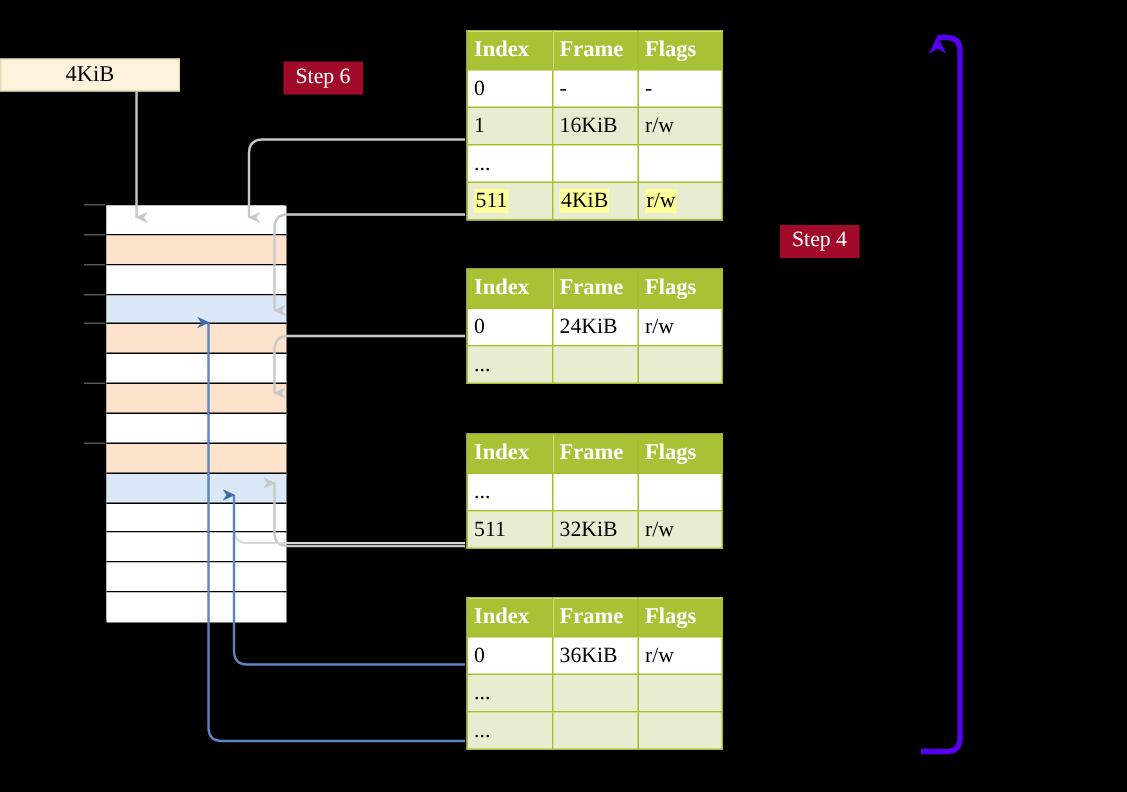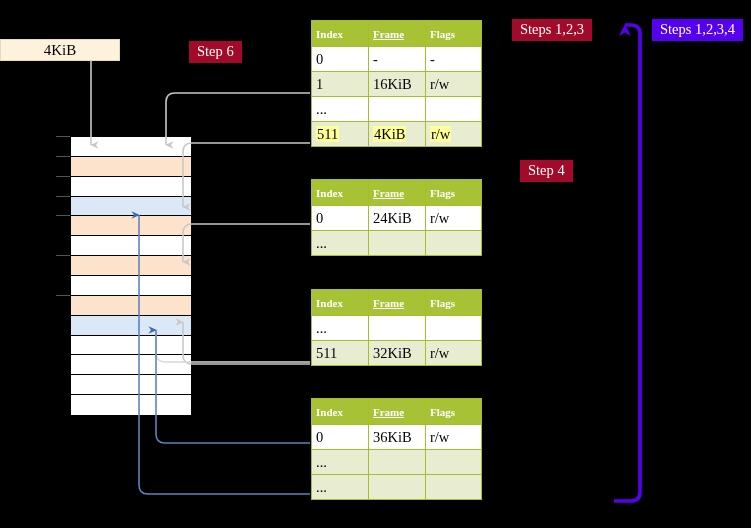--- a/index.html
+++ b/index.html
@@ -34,28 +34,28 @@
     color: #000000;
     font-weight: normal;
     text-align: left;
     overflow: hidden;
     white-space: nowrap;
   }
   .ptable th {
     background: #a7c235;
     color: #ffffff;
     font-weight: bold;
-    font-size: 11px;
+    font-size: 15px;
     height: 26px;
   }
   .ptable td.c0 { width: 57px; }
   .ptable td.c1 { width: 57px; }
   .ptable td.c2 { width: 56px; }
   .ptable th.c0 { width: 57px; }
-  .ptable th.c1 { width: 57px; text-decoration: underline; }
+  .ptable th.c1 { width: 57px; }
   .ptable th.c2 { width: 56px; }
   tr.alt td { background: #e8edd2; }
   tr.plain td { background: #ffffff; }
   .hl { background: #ffff99; padding: 0 1px; }
 
   
   .badge {
     position: absolute;
     color: #ffffff;
     font-size: 14.5px;
@@ -114,29 +114,23 @@
 <div id="stage">
 
   <div class="kib-box" style="left:0px; top:39px; width:120px; height:22px;">
     <span>4KiB</span>
   </div>
 
   <div class="badge badge-red" style="left:189px; top:41px;">
     <span>Step 6</span>
   </div>
 
-  <div class="badge badge-red" style="left:512px; top:19px;">
-    <span>Steps 1,2,3</span>
-  </div>
-
-  <div class="badge badge-blue" style="left:652px; top:19px;">
-    <span>Steps 1,2,3,4</span>
-  </div>
-
-  <div class="badge badge-red" style="left:520px; top:160px;">
+
+
+  <div class="badge badge-red" style="left:520px; top:150px;">
     <span>Step 4</span>
   </div>
 
   <div id="memblock">
       <div class="memrow m-white" style="top: 0px; height: 19.86px;"></div>
       <div class="memrow m-orange" style="top: 19.86px; height: 19.86px;"></div>
       <div class="memrow m-white" style="top: 39.71px; height: 19.86px;"></div>
       <div class="memrow m-blue" style="top: 59.57px; height: 19.86px;"></div>
       <div class="memrow m-orange" style="top: 79.43px; height: 19.86px;"></div>
       <div class="memrow m-white" style="top: 99.29px; height: 19.86px;"></div>

